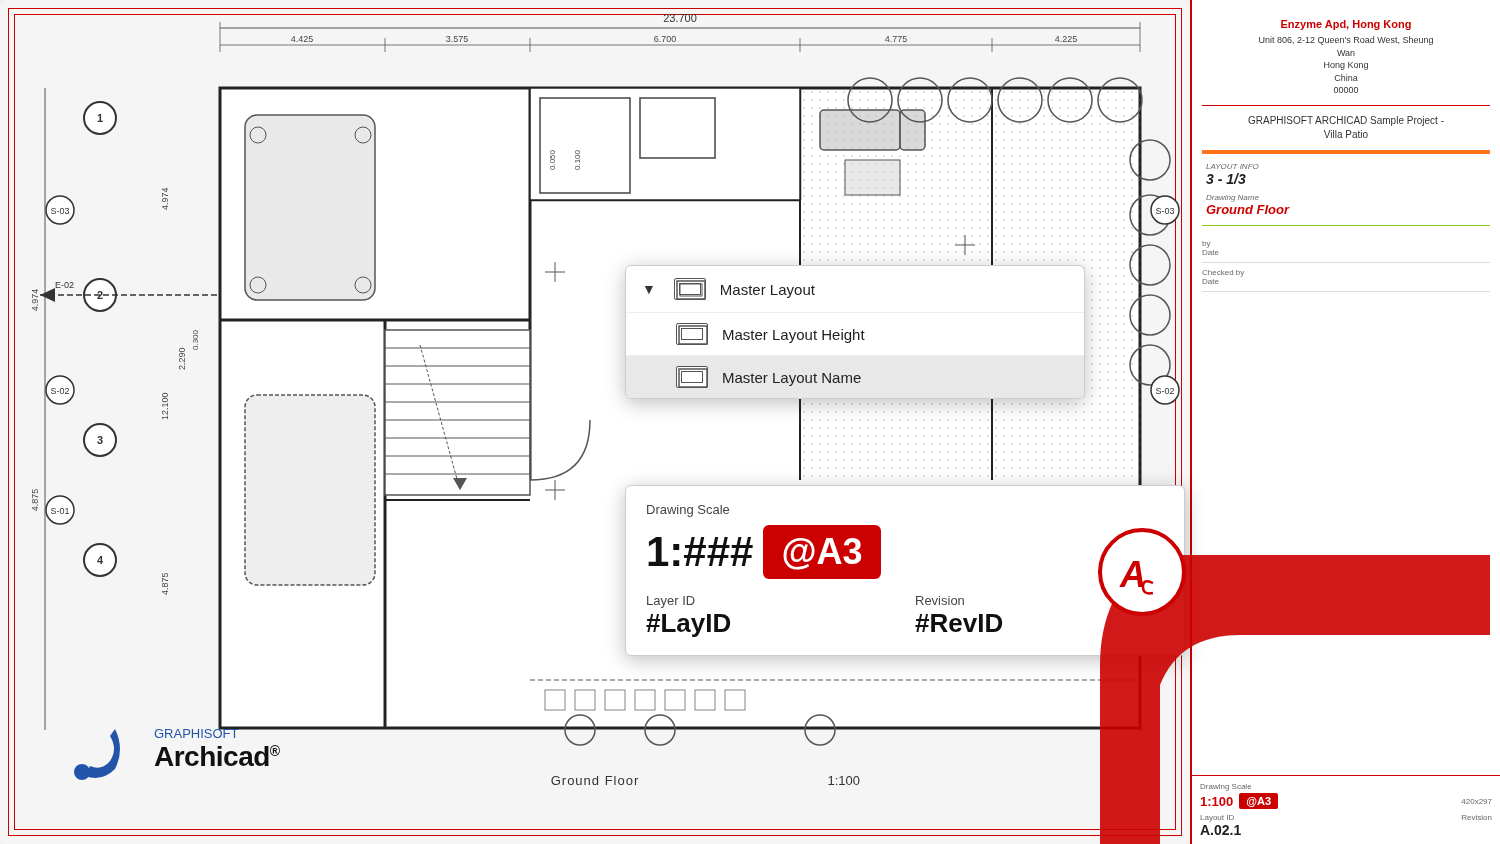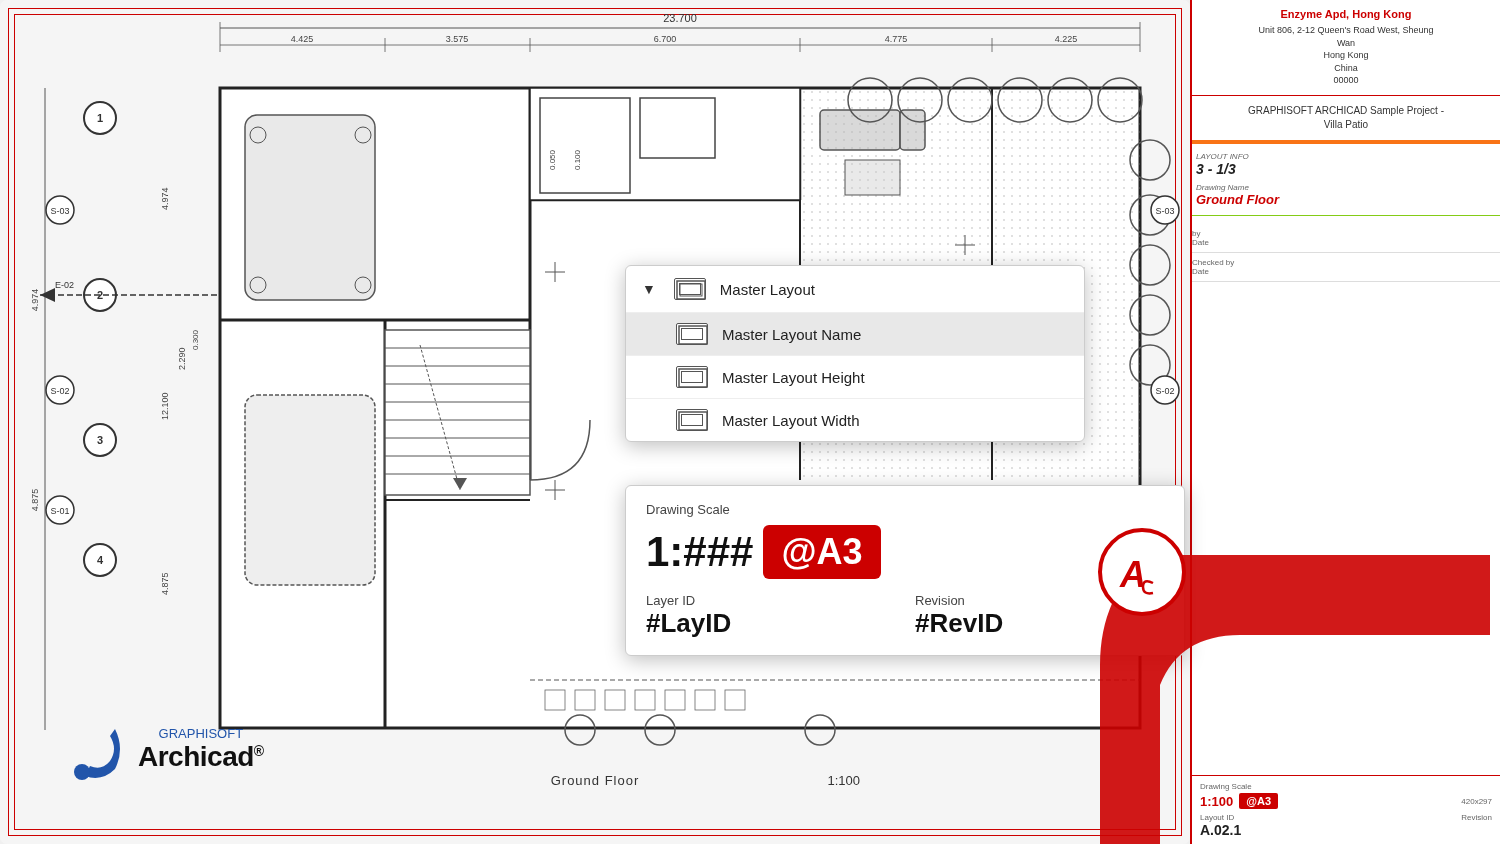--- a/index.html
+++ b/index.html
@@ -34,20 +34,21 @@
 
     
     .title-block {
       position: absolute;
       top: 0;
       right: 0;
       width: 310px;
       height: 844px;
       background: white;
       border-left: 2px solid #cc0000;
+      padding: 10px;
     }
 
     .title-block-company {
       text-align: center;
       padding: 8px 4px;
       border-bottom: 1px solid #cc0000;
     }
 
     .company-name {
       font-weight: bold;
@@ -239,22 +240,21 @@
       color: #111;
     }
 
     
     .graphisoft-logo {
       position: absolute;
       bottom: 60px;
       left: 60px;
       display: flex;
       align-items: center;
-      gap: 8px;
-      text-align: center;
+      gap: 24px;
     }
 
     .gs-arc {
       width: 70px;
       height: 70px;
     }
 
     .gs-text {
       display: flex;
       flex-direction: column;
@@ -588,49 +588,40 @@
       <span class="dropdown-arrow">▼</span>
       <div class="dropdown-icon">
         <svg width="32" height="22" viewBox="0 0 32 22">
           <rect x="2" y="2" width="28" height="18" fill="none" stroke="#555" stroke-width="1.5"></rect>
           <rect x="5" y="5" width="22" height="12" fill="none" stroke="#555" stroke-width="1"></rect>
         </svg>
       </div>
       <span class="dropdown-label">Master Layout</span>
     </div>
 
+    <div class="dropdown-item">
+      <span style="width:20px;display:inline-block;"></span>
+      <div class="dropdown-icon">
+        <svg width="32" height="22" viewBox="0 0 32 22">
+          <rect x="2" y="2" width="28" height="18" fill="none" stroke="#555" stroke-width="1.5"></rect>
+        </svg>
+      </div>
+      <span class="dropdown-label">Master Layout Height</span>
+    </div>
+
     <div class="dropdown-item selected">
       <span style="width:20px;display:inline-block;"></span>
       <div class="dropdown-icon">
         <svg width="32" height="22" viewBox="0 0 32 22">
           <rect x="2" y="2" width="28" height="18" fill="none" stroke="#555" stroke-width="1.5"></rect>
         </svg>
       </div>
       <span class="dropdown-label">Master Layout Name</span>
     </div>
 
-    <div class="dropdown-item">
-      <span style="width:20px;display:inline-block;"></span>
-      <div class="dropdown-icon">
-        <svg width="32" height="22" viewBox="0 0 32 22">
-          <rect x="2" y="2" width="28" height="18" fill="none" stroke="#555" stroke-width="1.5"></rect>
-        </svg>
-      </div>
-      <span class="dropdown-label">Master Layout Height</span>
-    </div>
-
-    <div class="dropdown-item">
-      <span style="width:20px;display:inline-block;"></span>
-      <div class="dropdown-icon">
-        <svg width="32" height="22" viewBox="0 0 32 22">
-          <rect x="2" y="2" width="28" height="18" fill="none" stroke="#555" stroke-width="1.5"></rect>
-        </svg>
-      </div>
-      <span class="dropdown-label">Master Layout Width</span>
-    </div>
   </div>
 
   <div class="popup-info">
     <div class="info-section-label">Drawing Scale</div>
 
     <div class="scale-display">
       <span class="scale-main">1:###</span>
       <span class="scale-badge-large">@A3</span>
     </div>
 

